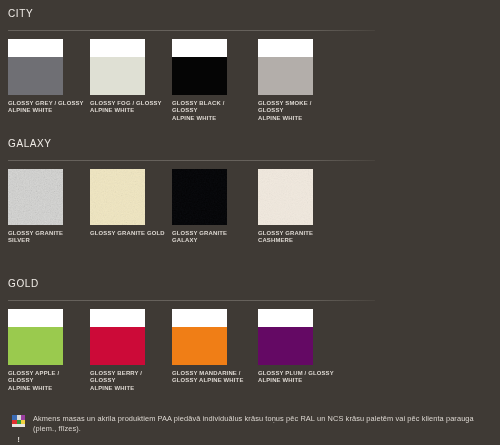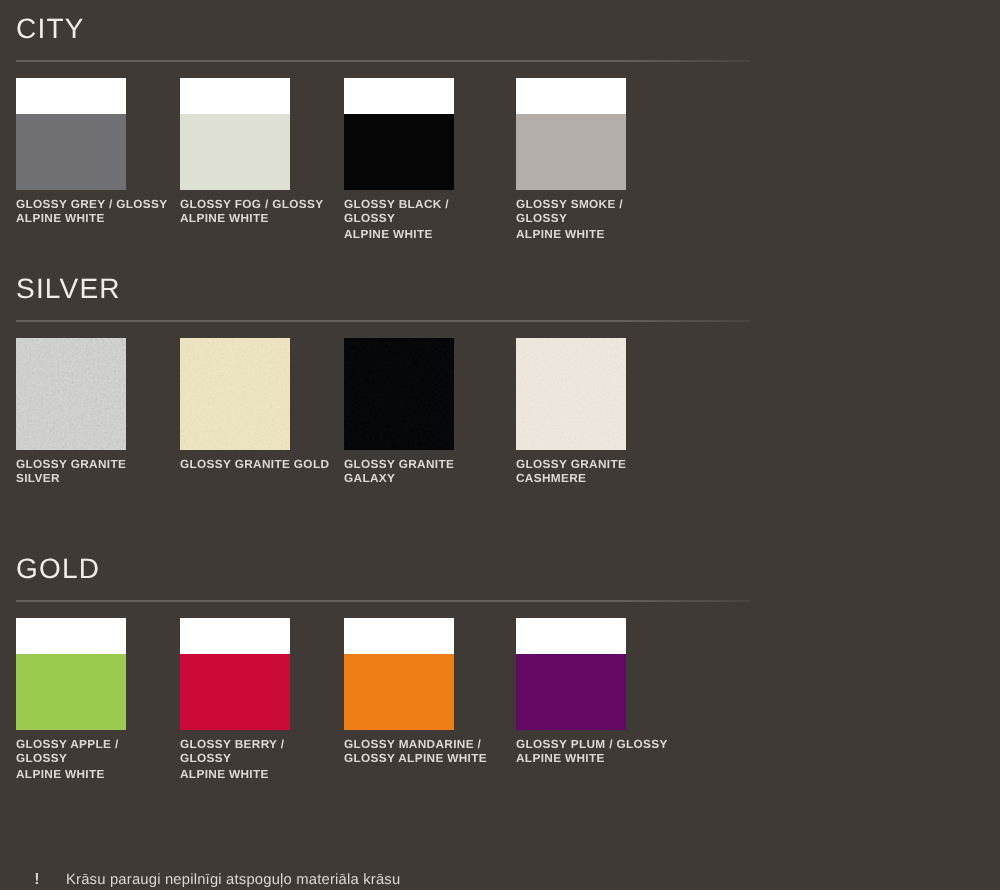--- a/index.html
+++ b/index.html
@@ -25,21 +25,21 @@
   
   .section { position: absolute; left: 0; width: 500px; }
   #section-city    { top: 0px; }
   #section-granite { top: 130px; }
   #section-juicy   { top: 270px; }
 
   .section-title {
     position: absolute;
     left: 8px;
     top: 4px;
-    font-size: 14px;
+    font-size: 10px;
     letter-spacing: 0.6px;
     font-weight: 400;
     color: #f0ece7;
     line-height: 20px;
   }
   .section-rule {
     position: absolute;
     left: 8px;
     top: 30px;
     width: 367px;
@@ -185,21 +185,21 @@
           <div class="bottom-band" style="background:#b3aeaa"></div>
         </div>
         <div class="caption">GLOSSY SMOKE / GLOSSY
 ALPINE WHITE</div>
       </div>
 
     </div>
   </div>
 
   <div class="section" id="section-granite">
-    <div class="section-title">SILVER</div>
+    <div class="section-title">GALAXY</div>
     <div class="section-rule"></div>
     <div class="swatch-row">
 
       <div class="swatch-cell c0">
         <div class="chip solid">
           <div class="bottom-band" style="background:#d3d3d1"></div>
           <svg class="texture" viewBox="0 0 55 56" preserveAspectRatio="none">
             <defs>
               <filter id="fsil" x="0" y="0" width="100%" height="100%">
                 <feTurbulence type="fractalNoise" baseFrequency="0.85" numOctaves="4" seed="7"></feTurbulence>
@@ -308,21 +308,32 @@
         </div>
         <div class="caption">GLOSSY PLUM / GLOSSY
 ALPINE WHITE</div>
       </div>
 
     </div>
   </div>
 
   <div id="footer">
 
+    <div class="footer-row" id="footer-note-row">
+      <span class="palette-icon">
+        <i style="left:0;top:0;width:5px;height:5px;background:#3b6bb5;"></i>
+        <i style="left:5px;top:0;width:4px;height:5px;background:#d9d9d9;"></i>
+        <i style="left:9px;top:0;width:4px;height:5px;background:#9b3fa0;"></i>
+        <i style="left:0;top:5px;width:5px;height:4px;background:#e03030;"></i>
+        <i style="left:5px;top:5px;width:4px;height:4px;background:#2f9b3f;"></i>
+        <i style="left:9px;top:5px;width:4px;height:4px;background:#f0d040;"></i>
+        <i style="left:0;top:9px;width:13px;height:3px;background:#e8e4df;"></i>
+      </span>
+      <span class="footer-text">Akmens masas un akrila produktiem PAA piedāvā individuālus krāsu toņus pēc RAL un NCS krāsu paletēm vai pēc klienta parauga (piem., flīzes).</span>
+    </div>
 
     <div class="footer-row" id="footer-warn-row">
       <span class="bang-icon">!</span>
-      <span class="footer-text" id="footer-warn-text">Krāsu paraugi nepilnīgi atspoguļo materiāla krāsu</span>
     </div>
 
   </div>
 
 </div>
 
 </body></html>

